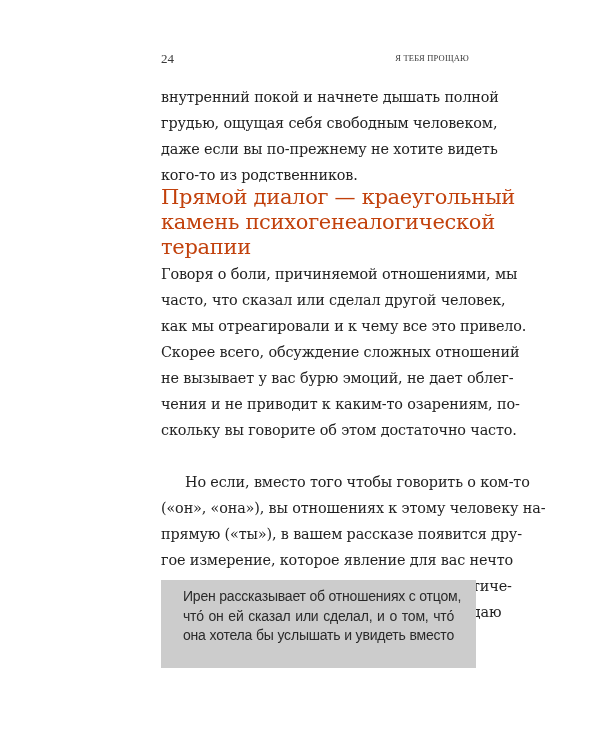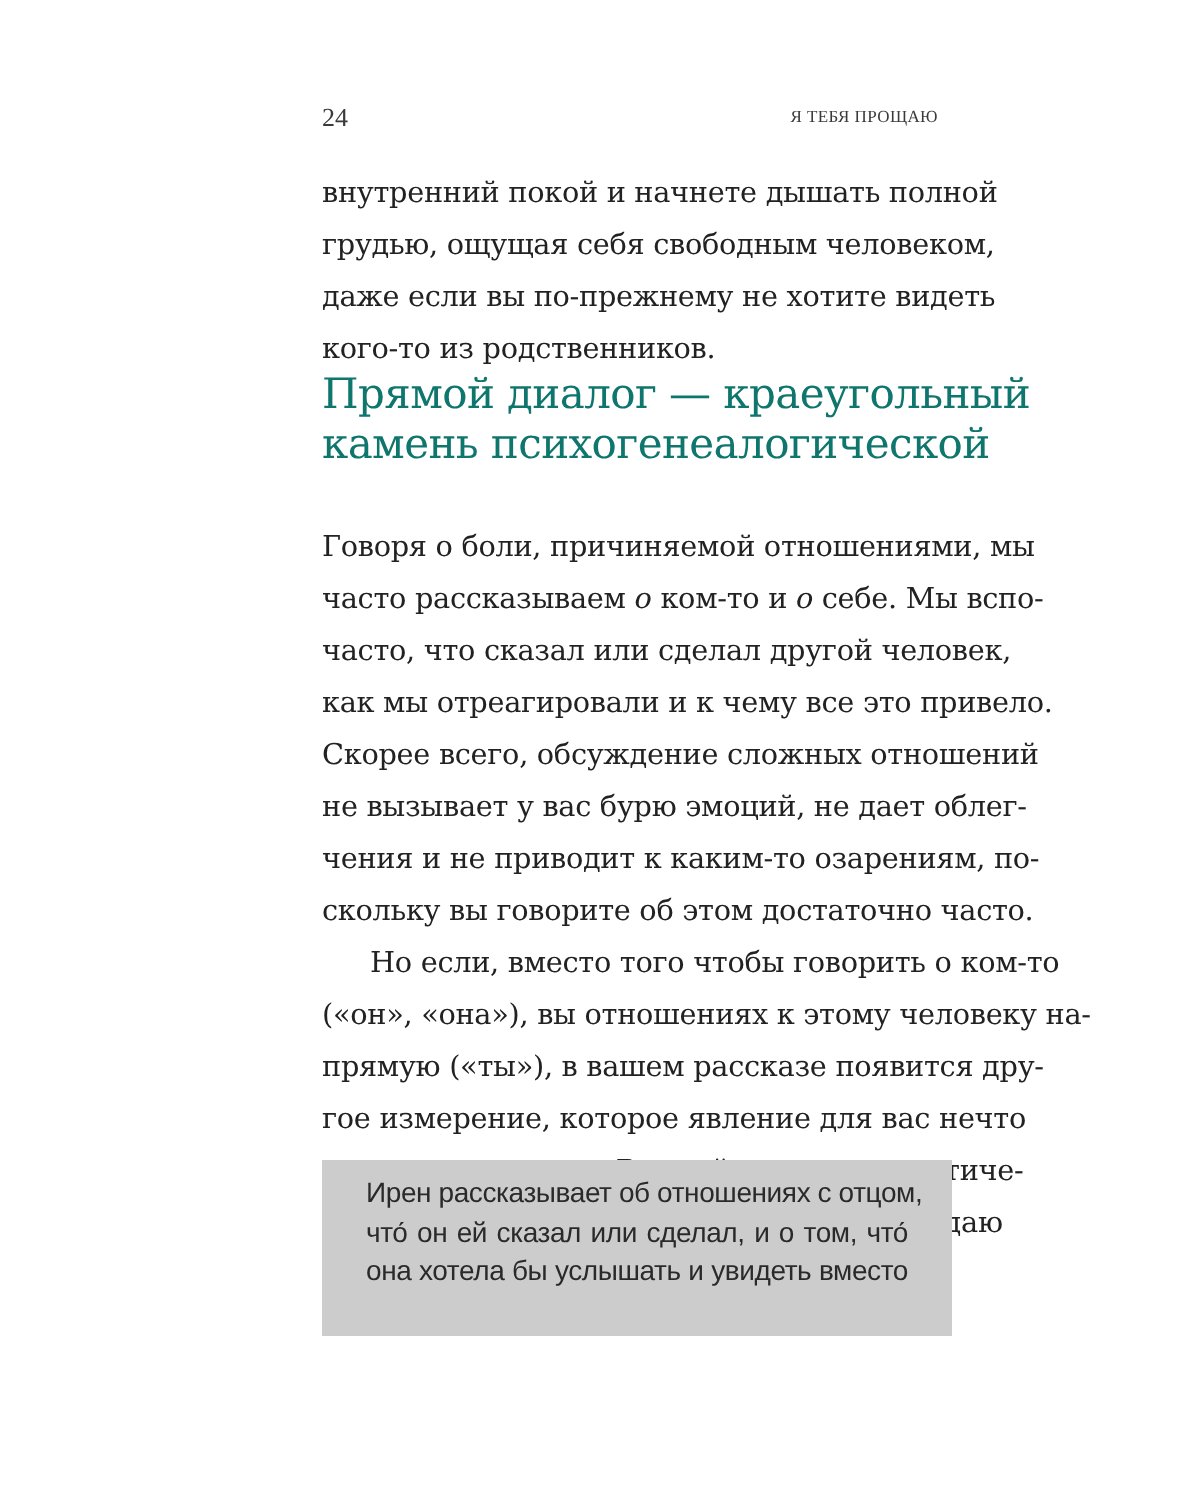--- a/index.html
+++ b/index.html
@@ -6,21 +6,21 @@
     body { width: 600px; height: 750px; position: relative; overflow: hidden; }
     .page { position: absolute; left: 4px; top: 0; width: 600px; height: 750px; background: #ffffff; }
     .running-head { position: absolute; left: 157px; top: 51px; width: 308px; height: 16px; font-family: "Liberation Serif", serif; color: #3a3a3a; }
     .folio { position: absolute; left: 0; top: 0; font-size: 13px; }
     .book-title { position: absolute; right: 0; top: 2px; font-size: 8.5px; letter-spacing: 0.2px; }
     .column { position: absolute; left: 157px; width: 308px; font-family: "DejaVu Serif", serif; color: #222222; }
     .para { margin: 0; font-size: 14.4px; line-height: 26px; text-align: justify; text-align-last: left; letter-spacing: -0.15px; }
     .line { display: block; white-space: nowrap; text-align: justify; text-align-last: justify; }
     .line.last { text-align-last: left; }
     .indent { padding-left: 24px; }
-    .heading { font-family: "DejaVu Serif", serif; font-size: 21px; line-height: 25px; color: #0f766e; font-weight: normal; margin: 0; letter-spacing: -0.3px; }
+    .heading { font-family: "DejaVu Serif", serif; font-size: 21px; line-height: 25px; color: #c2410c; font-weight: normal; margin: 0; letter-spacing: -0.3px; }
     .heading .line { text-align-last: left; }
     .callout { position: absolute; left: 157px; top: 580px; width: 315px; height: 88px; background: #cccccc; }
     .callout-text { position: absolute; left: 22px; top: 7px; width: 271px; font-family: "Liberation Sans", sans-serif; font-size: 14px; line-height: 19.5px; color: #2a2a2a; letter-spacing: -0.2px; }
     .callout-text .line { text-align-last: justify; }
     .callout-text .line.last { text-align-last: justify; }
     em { font-style: italic; }
   </style>
 </head>
 <body>
 
@@ -37,27 +37,27 @@
       <span class="line">грудью, ощущая себя свободным человеком,</span>
       <span class="line">даже если вы по-прежнему не хотите видеть</span>
       <span class="line last">кого-то из родственников.</span>
     </p>
   </div>
 
   <div class="column" style="top:185px;">
     <h2 class="heading">
       <span class="line">Прямой диалог — краеугольный</span>
       <span class="line">камень психогенеалогической</span>
+      <span class="line">терапии</span>
     </h2>
   </div>
 
   <div class="column" style="top:261px;">
     <p class="para">
       <span class="line">Говоря о боли, причиняемой отношениями, мы</span>
-      <span class="line"><span>часто рассказываем </span><em>о</em><span> ком-то и </span><em>о</em><span> себе. Мы вспо-</span></span>
       <span class="line">часто, что сказал или сделал другой человек,</span>
       <span class="line">как мы отреагировали и к чему все это привело.</span>
       <span class="line">Скорее всего, обсуждение сложных отношений</span>
       <span class="line">не вызывает у вас бурю эмоций, не дает облег-</span>
       <span class="line">чения и не приводит к каким-то озарениям, по-</span>
       <span class="line">скольку вы говорите об этом достаточно часто.</span>
     </p>
   </div>
 
   <div class="column" style="top:469px;">

